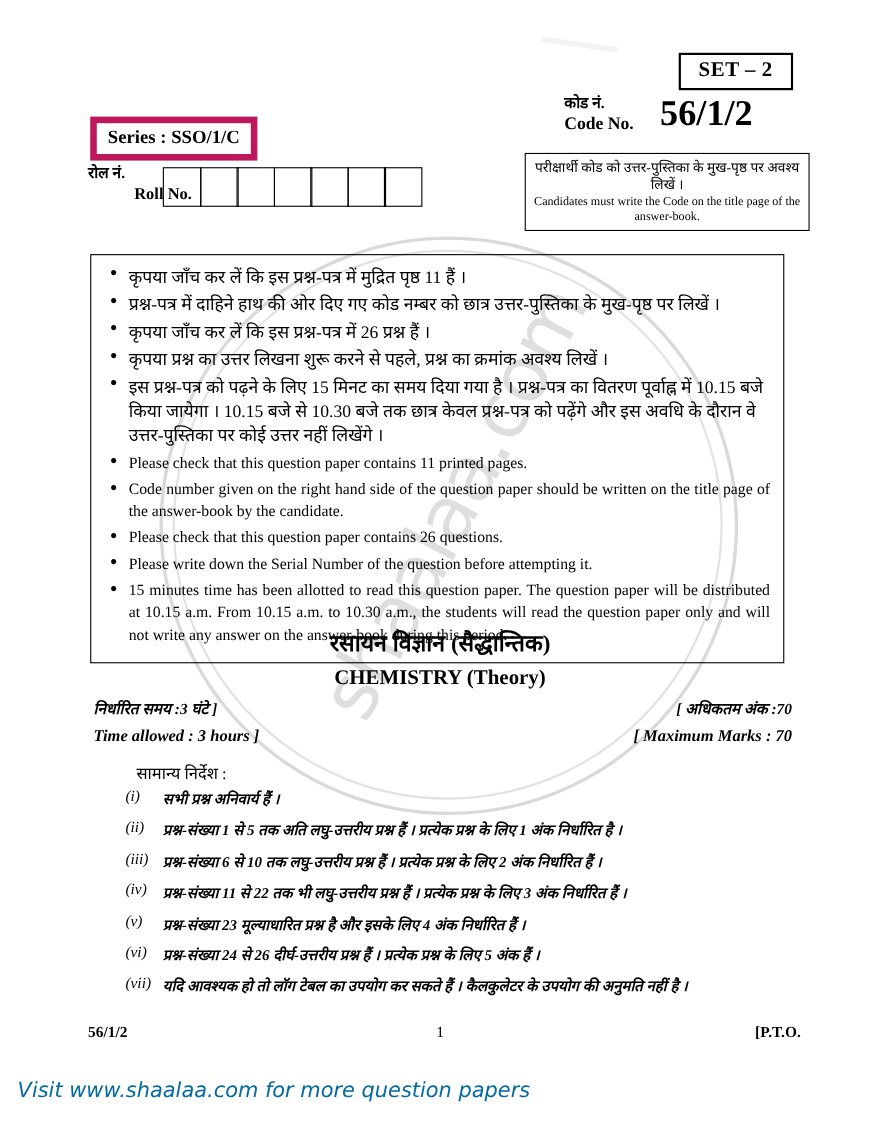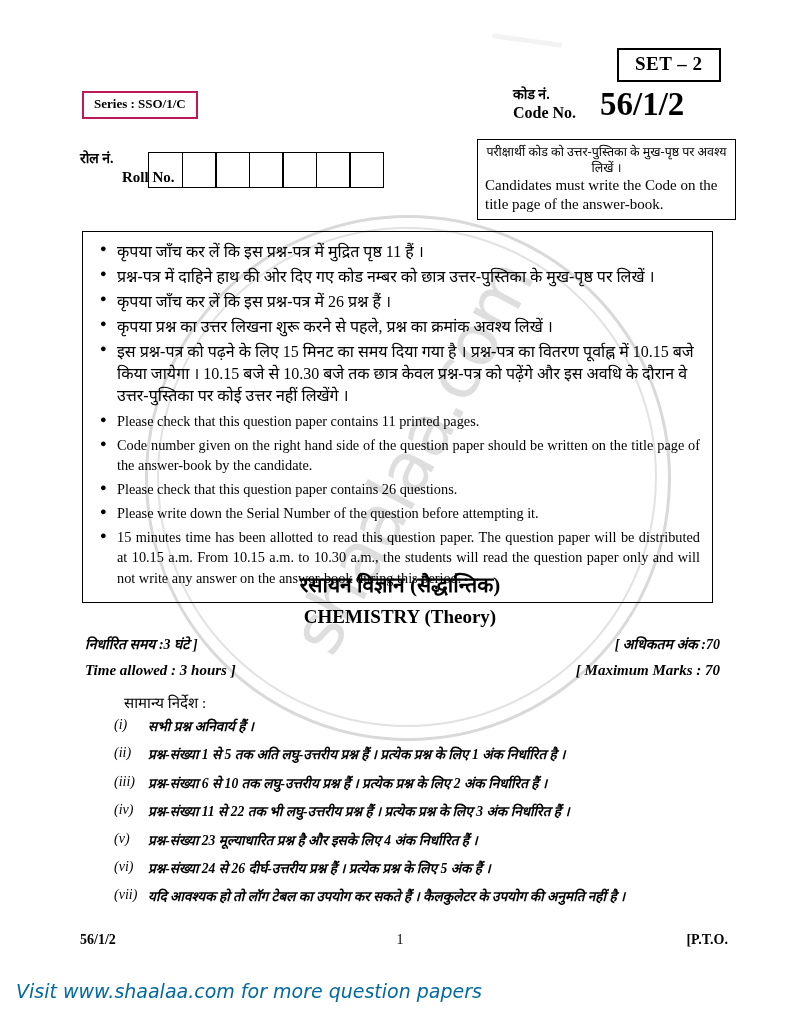--- a/index.html
+++ b/index.html
@@ -76,25 +76,25 @@
     left: 617px; top: 48px;
     border: 2px solid #000;
     padding: 3px 16px 5px 16px;
     font-weight: bold;
     font-size: 19px;
     letter-spacing: 0.5px;
   }
 
   
   #series-box {
-    left: 82px; top: 91px;
-    border: 2px solid #be185d;
+    left: 82px; top: 106px;
+    border: 6px solid #be185d;
     padding: 3px 10px 5px 10px;
     font-weight: bold;
-    font-size: 13px;
+    font-size: 17px;
   }
 
   
   #code-block {
     left: 513px; top: 86px;
     font-weight: bold;
     line-height: 1.22;
   }
   #code-block .hn { font-size: 14px; }
   #code-block .en { font-size: 16px; }
@@ -129,21 +129,21 @@
 
   
   #candidate-note {
     left: 477px; top: 139px;
     width: 243px;
     border: 1.5px solid #000;
     padding: 4px 7px 5px 7px;
     line-height: 1.28;
   }
   #candidate-note .hn { font-size: 12.5px; text-align: center; }
-  #candidate-note .en { font-size: 15px; }
+  #candidate-note .en { font-size: 11px; text-align: center; }
 
   
   #instruction-box {
     left: 82px; top: 231px;
     width: 631px;
     border: 1.5px solid #000;
     padding: 8px 12px 10px 12px;
     box-sizing: border-box;
   }
   .ins-item {

